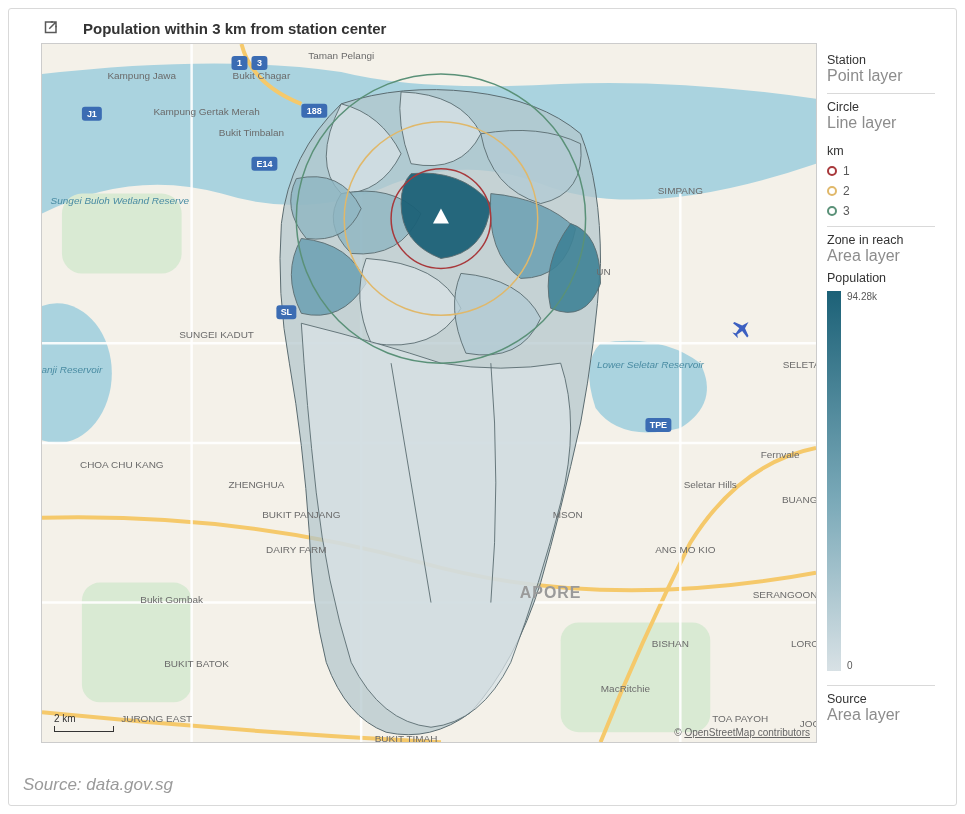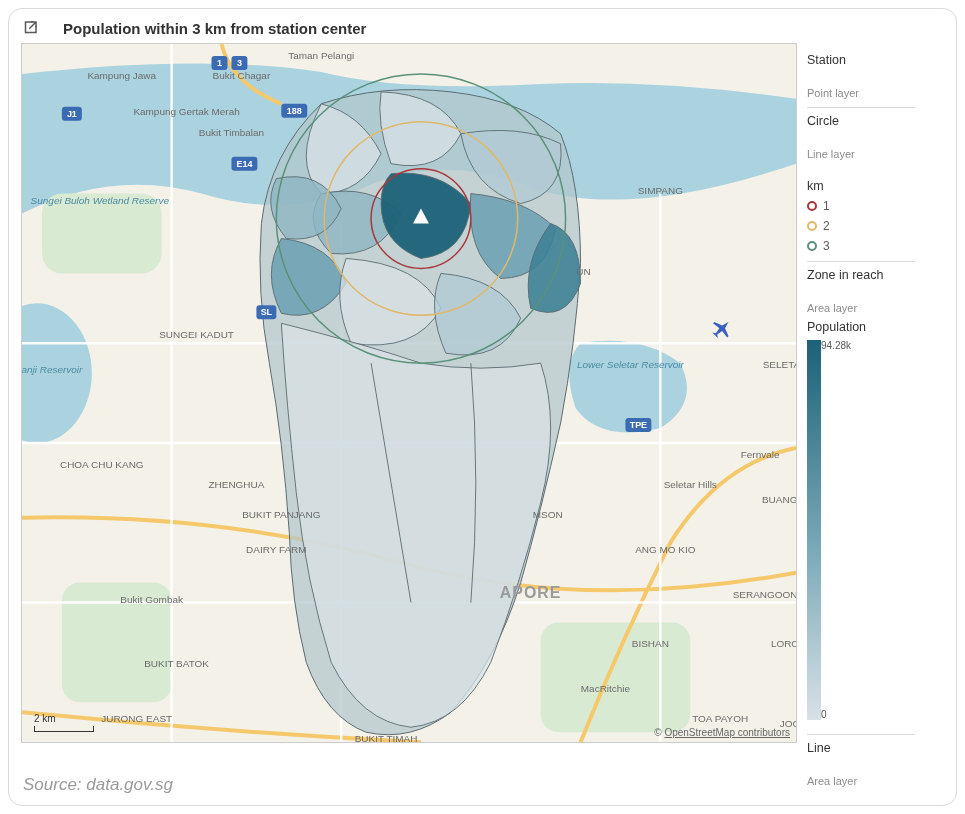--- a/index.html
+++ b/index.html
@@ -5,26 +5,27 @@
   * { box-sizing: border-box; margin: 0; padding: 0; }
   body {
     font-family: -apple-system, BlinkMacSystemFont, "Segoe UI", Arial, sans-serif;
     background: #fff;
     width: 965px;
     height: 814px;
     overflow: hidden;
   }
   .panel {
     border: 1px solid #d9d9d9;
-    border-radius: 14px;
+    border-radius: 3px;
     margin: 8px;
     width: 949px;
     height: 798px;
     position: relative;
     background: #fff;
+    padding-left: 20px;
   }
   .header {
     display: flex;
     align-items: center;
     padding: 10px 16px 6px 12px;
   }
   .export-icon {
     width: 18px; height: 18px;
     margin-right: 24px;
     color: #595959;
@@ -109,33 +110,33 @@
     width: 126px;
     padding: 4px 8px 0 10px;
     font-size: 12px;
     color: #595959;
   }
   .legend-section {
     border-bottom: 1px solid #d9d9d9;
     padding: 6px 0 8px 0;
   }
   .legend-title { color: #333; font-size: 12.5px; }
-  .legend-sub { color: #8c8c8c; font-size: 11px; margin-top: 20px; }
+  .legend-sub { color: #8c8c8c; font-size: 16px; }
   .legend-row {
     display: flex; align-items: center;
     gap: 6px;
     margin-top: 6px;
   }
   .swatch {
     width: 10px; height: 10px;
     border-radius: 50%;
     border: 2px solid;
     background: transparent;
   }
-  .gradient-wrap { display: flex; margin-top: 6px; align-items: stretch;}
+  .gradient-wrap { display: flex; gap: 6px; margin-top: 6px; align-items: stretch;}
   .gradient {
     width: 14px;
     height: 380px;
     background: linear-gradient(to bottom, #1c6177 0%, #7aa9b8 55%, #d8e1e5 100%);
   }
   .gradient-labels {
     display: flex; flex-direction: column; justify-content: space-between;
     font-size: 10px; color: #595959;
   }
 
@@ -296,21 +297,21 @@
     <div class="legend">
 
       <div class="legend-section">
         <div class="legend-title">Station</div>
         <div class="legend-sub">Point layer</div>
       </div>
 
       <div class="legend-section">
         <div class="legend-title">Circle</div>
         <div class="legend-sub">Line layer</div>
-        <div class="legend-title" style="margin-top:19px">km</div>
+        <div class="legend-title" style="margin-top:12px">km</div>
         <div class="legend-row">
           <span class="swatch" style="border-color:#a8383b"></span>
           <span>1</span>
         </div>
         <div class="legend-row">
           <span class="swatch" style="border-color:#e0b86a"></span>
           <span>2</span>
         </div>
         <div class="legend-row">
           <span class="swatch" style="border-color:#5a9178"></span>
@@ -325,21 +326,21 @@
         <div class="gradient-wrap">
           <div class="gradient"></div>
           <div class="gradient-labels">
             <span>94.28k</span>
             <span>0</span>
           </div>
         </div>
       </div>
 
       <div class="legend-section" style="border-top:1px solid #d9d9d9; border-bottom:none; margin-top:6px">
-        <div class="legend-title">Line</div>
+        <div class="legend-title">Source</div>
         <div class="legend-sub">Area layer</div>
       </div>
 
     </div>
   </div>
 
   <div class="footer">Source: data.gov.sg</div>
 </div>
 
 </body></html>

